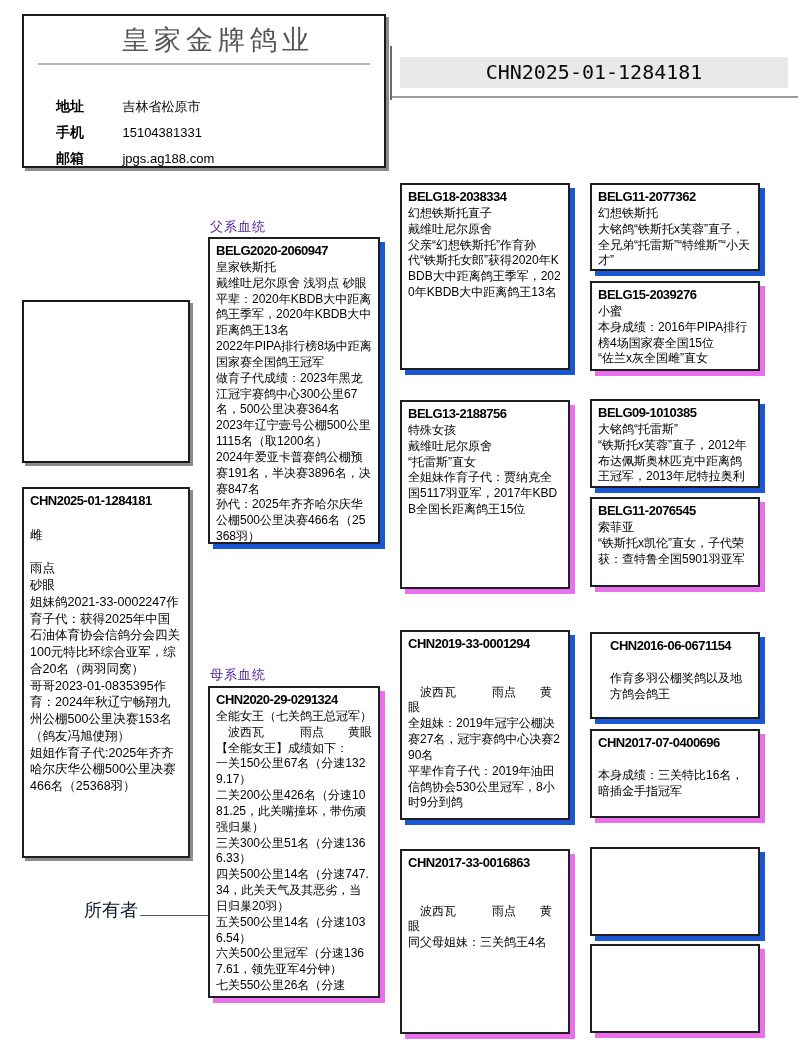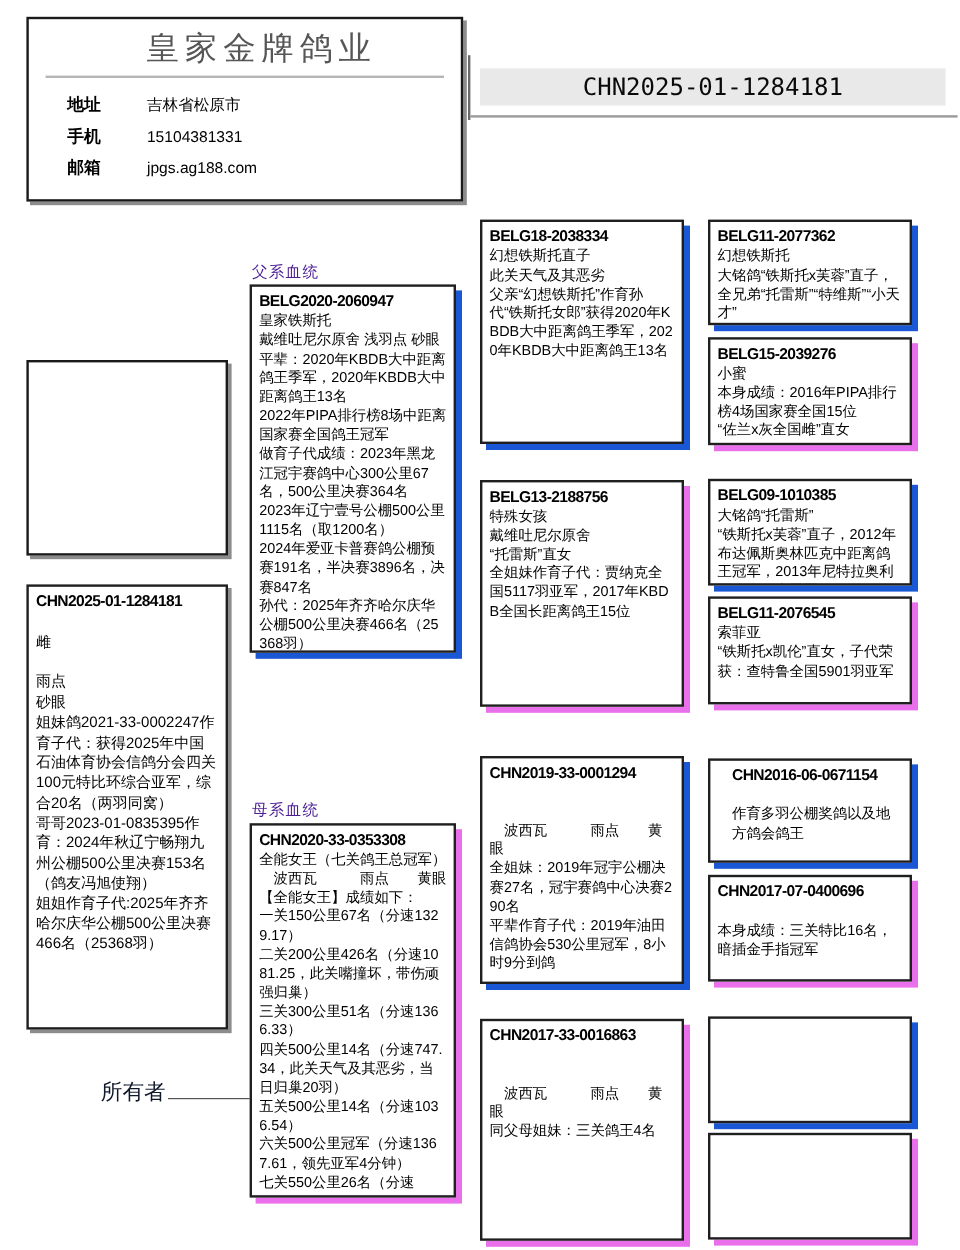--- a/index.html
+++ b/index.html
@@ -5,21 +5,21 @@
   html,body{margin:0;padding:0;background:#fff;}
   .page{position:relative;width:800px;height:1042px;background:#ffffff;overflow:hidden;
         font-family:"Liberation Sans",sans-serif;color:#000;}
 
   
   .card{position:absolute;left:22px;top:14px;width:360px;height:150px;background:#fff;
         border:2px solid #1a1a1a;box-shadow:3px 3px 0 var(--gray-shadow,#8c8c8c);}
   .card-title{margin-top:6px;text-align:center;font-family:"Liberation Serif",serif;
         font-size:27px;letter-spacing:5px;color:#565656;padding-left:28px;}
   .card-divider{margin:5px 14px 0 14px;border-top:2px solid #b5b5b5;}
-  .card-rows{margin-top:9px;}
+  .card-rows{margin-top:28px;}
   .card-row{height:26px;line-height:26px;}
   .card-label{display:inline-block;margin-left:32px;width:62px;font-weight:bold;font-size:14px;}
   .card-value{font-size:13px;}
   .card-row:nth-child(4) .card-value{font-family:"DejaVu Sans Mono",monospace;font-size:12px;}
 
   
   .vline{position:absolute;left:390px;top:46px;width:2px;height:54px;background:#6a6a6a;}
   .header-bar{position:absolute;left:400px;top:57px;width:388px;height:31px;
         background:var(--header-bg,#e9e9e9);text-align:center;line-height:31px;
         font-family:"DejaVu Sans Mono",monospace;font-size:20px;color:#0a0a0a;}
@@ -119,37 +119,37 @@
     <div class="pbody">皇家铁斯托
 戴维吐尼尔原舍 浅羽点 砂眼
 平辈：2020年KBDB大中距离鸽王季军，2020年KBDB大中距离鸽王13名
 2022年PIPA排行榜8场中距离国家赛全国鸽王冠军
 做育子代成绩：2023年黑龙江冠宇赛鸽中心300公里67名，500公里决赛364名
 2023年辽宁壹号公棚500公里1115名（取1200名）
 2024年爱亚卡普赛鸽公棚预赛191名，半决赛3896名，决赛847名
 孙代：2025年齐齐哈尔庆华公棚500公里决赛466名（25368羽）</div>
   </div>
   <div class="pbox magenta b-mother">
-    <div class="pid">CHN2020-33-0353308</div>
+    <div class="pid">CHN2020-29-0291324</div>
     <div class="pbody">全能女王（七关鸽王总冠军）
 　波西瓦　　　雨点　　黄眼
 【全能女王】成绩如下：
 一关150公里67名（分速1329.17）
 二关200公里426名（分速1081.25，此关嘴撞坏，带伤顽强归巢）
 三关300公里51名（分速1366.33）
 四关500公里14名（分速747.34，此关天气及其恶劣，当日归巢20羽）
 五关500公里14名（分速1036.54）
 六关500公里冠军（分速1367.61，领先亚军4分钟）
 七关550公里26名（分速</div>
   </div>
 
   <div class="pbox blue b-gf">
     <div class="pid">BELG18-2038334</div>
     <div class="pbody">幻想铁斯托直子
-此关天气及其恶劣
+戴维吐尼尔原舍
 父亲“幻想铁斯托”作育孙代“铁斯托女郎”获得2020年KBDB大中距离鸽王季军，2020年KBDB大中距离鸽王13名</div>
   </div>
   <div class="pbox magenta b-gm">
     <div class="pid">BELG13-2188756</div>
     <div class="pbody">特殊女孩
 戴维吐尼尔原舍
 “托雷斯”直女
 全姐妹作育子代：贾纳克全国5117羽亚军，2017年KBDB全国长距离鸽王15位</div>
   </div>
   <div class="pbox blue b-mgf">

